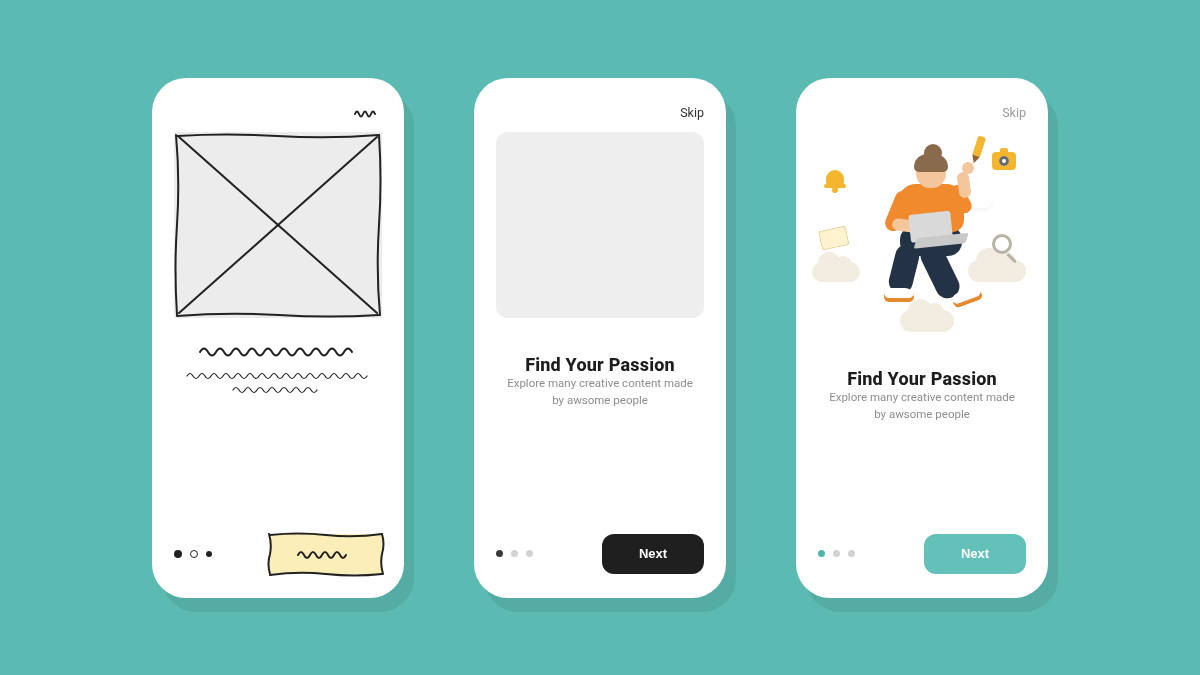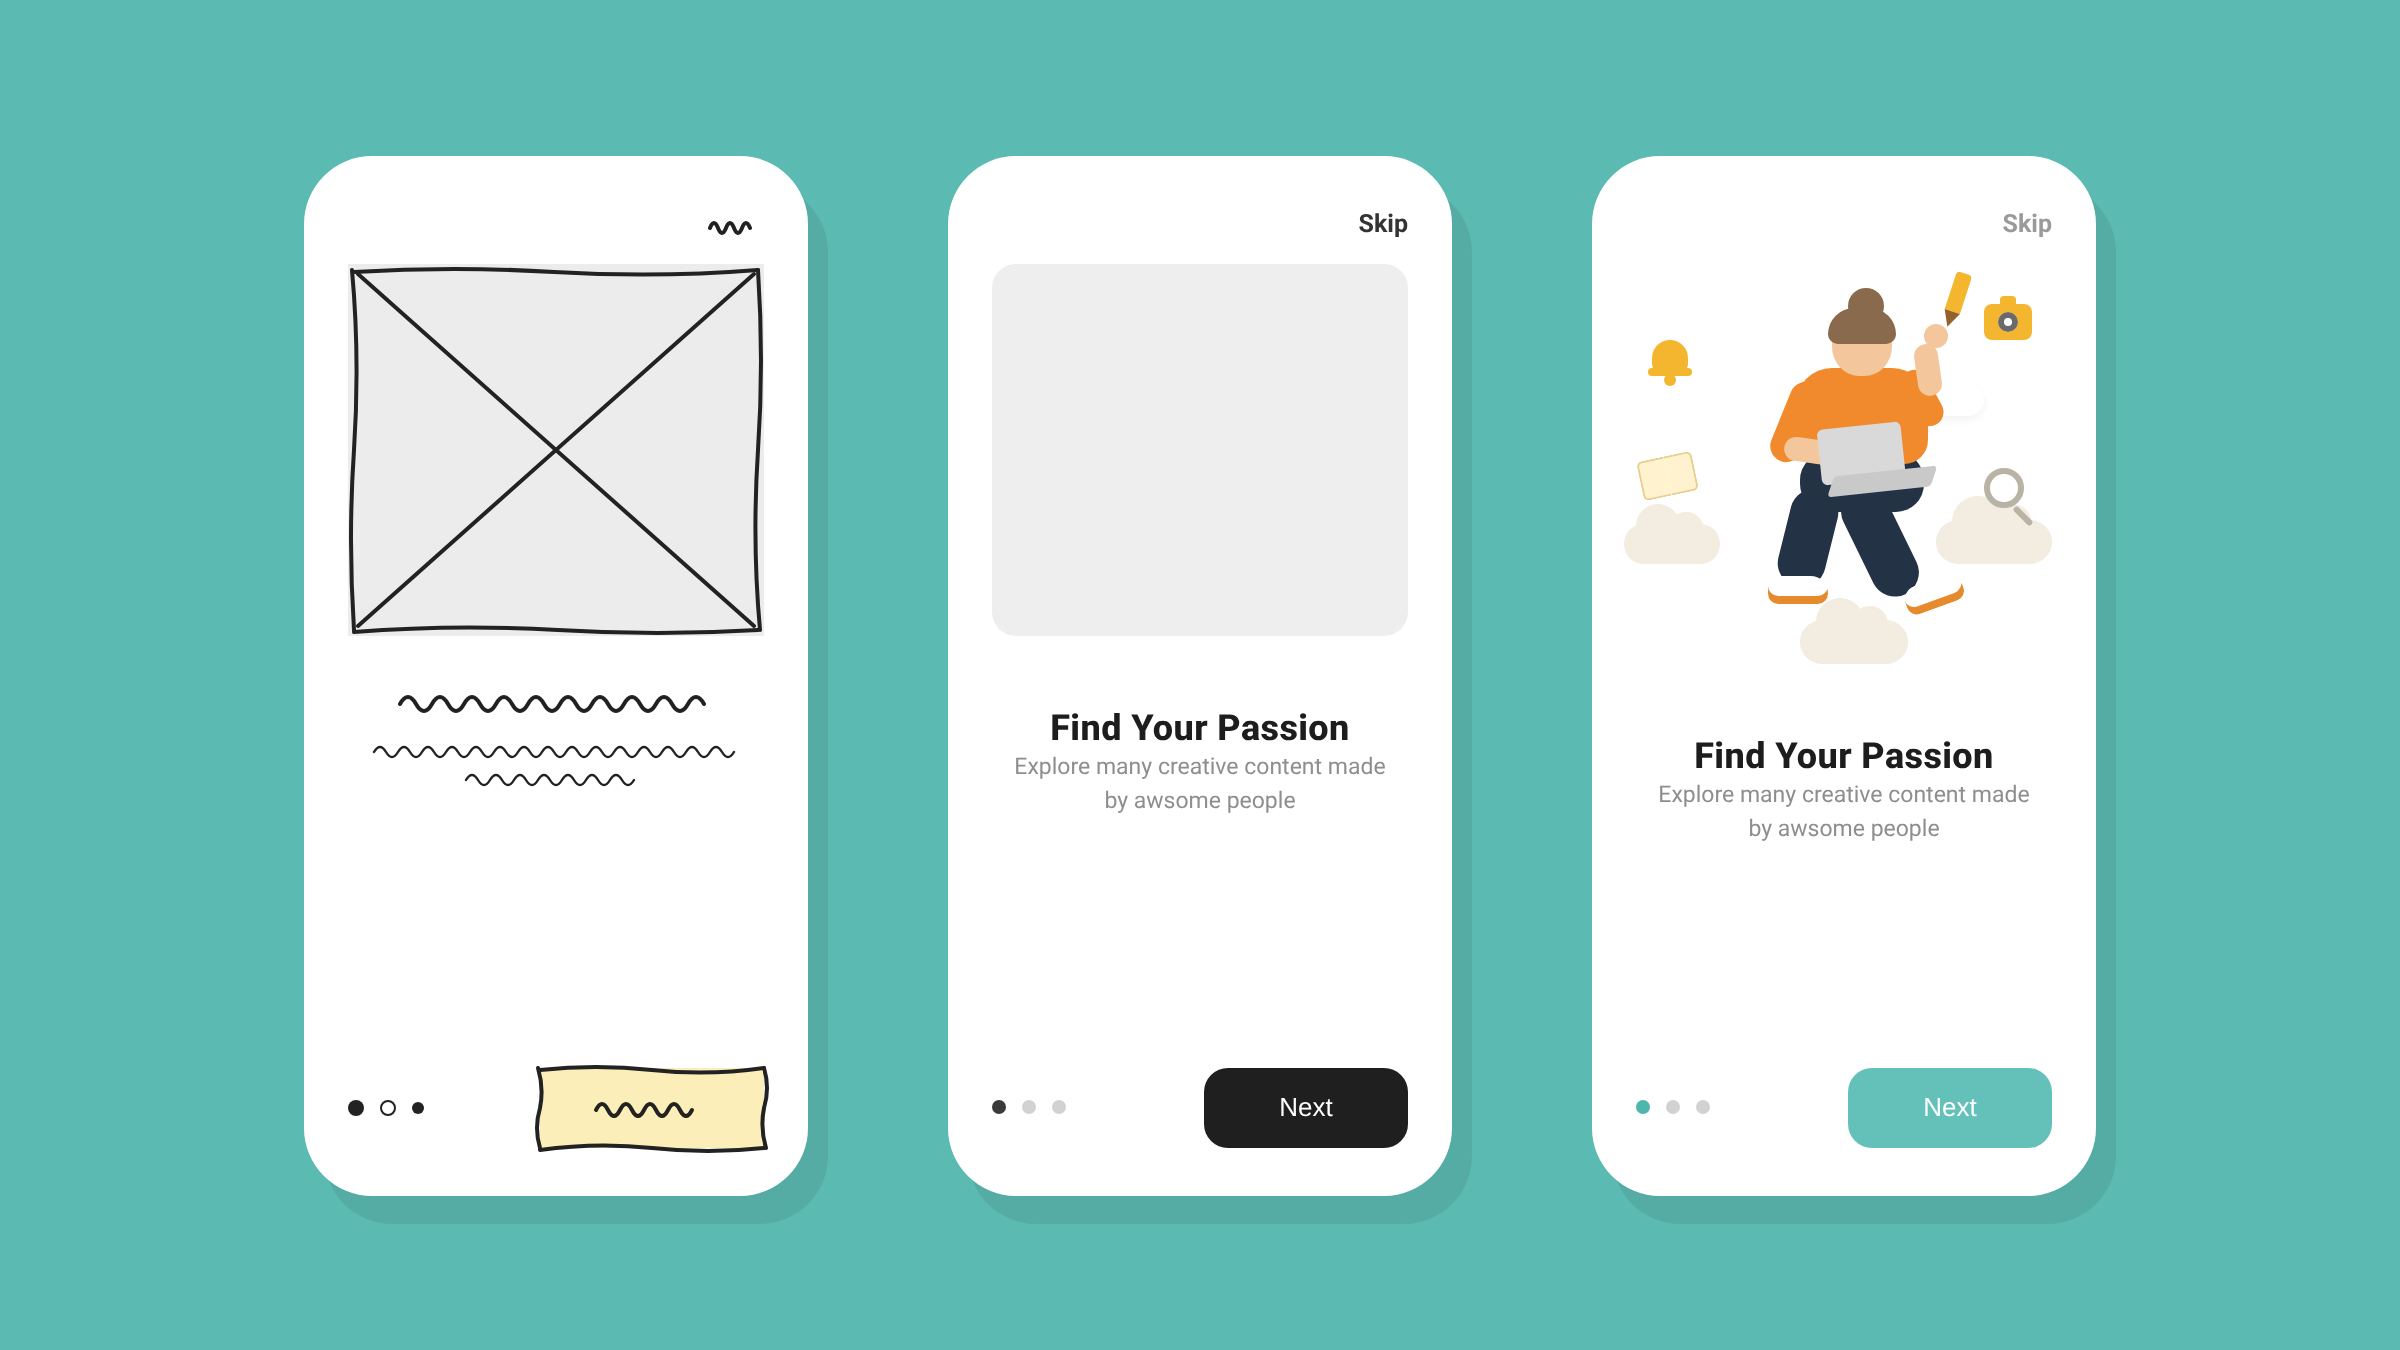--- a/index.html
+++ b/index.html
@@ -19,41 +19,41 @@
     background: #ffffff;
     border-radius: 34px;
     position: relative;
     box-shadow: 10px 14px 0 rgba(0,0,0,0.07);
     padding: 22px 22px 24px 22px;
     display: flex;
     flex-direction: column;
   }
 
   .skip-row { height: 26px; display: flex; justify-content: flex-end; align-items: center; }
-  .skip-link { font-size: 12.5px; font-weight: 700; color: #333; cursor: pointer; }
+  .skip-link { font-size: 12.5px; font-weight: 400; color: #333; cursor: pointer; }
   .skip-link.light { color: #9a9a9a; }
 
   .hero { flex: 0 0 auto; margin-top: 6px; display:flex; align-items:center; justify-content:center; }
   .hero-placeholder {
     width: 208px; height: 186px; background: #eeeeee; border-radius: 12px;
   }
 
   .titleblock { margin-top: 36px; text-align: center; padding: 0 6px; }
   .title { font-size: 18px; font-weight: 800; color: #1d1d1d; letter-spacing: 0.2px; }
   .subtitle { font-size: 11.5px; line-height: 1.55; color: #8e8e8e; }
 
   .footer { margin-top: auto; display: flex; align-items: center; justify-content: space-between; }
   .dots { display: flex; gap: 8px; align-items: center; }
   .dot { width: 7px; height: 7px; border-radius: 50%; background: #d2d2d2; }
   .dot.active { background: #3a3a3a; }
   .dot.active-teal { background: #4fb6ad; }
 
   .next-btn {
     width: 102px; height: 40px; border-radius: 12px; border: none;
-    font-size: 13px; font-weight: 400; color: #fff; cursor: pointer;
+    font-size: 13px; font-weight: 700; color: #fff; cursor: pointer;
   }
   .next-dark  { background: #1f1f1f; }
   .next-teal  { background: #64c1b9; }
 
   
   .wf-phone { }
   .wf-stroke { stroke: #222; stroke-width: 2; fill: none; stroke-linecap: round; stroke-linejoin: round; }
   .wf-thin   { stroke: #222; stroke-width: 1.2; fill: none; stroke-linecap: round; }
   .wf-imgbox {
     width: 208px; height: 186px; background: #ececec; position: relative; margin: 0 auto;

